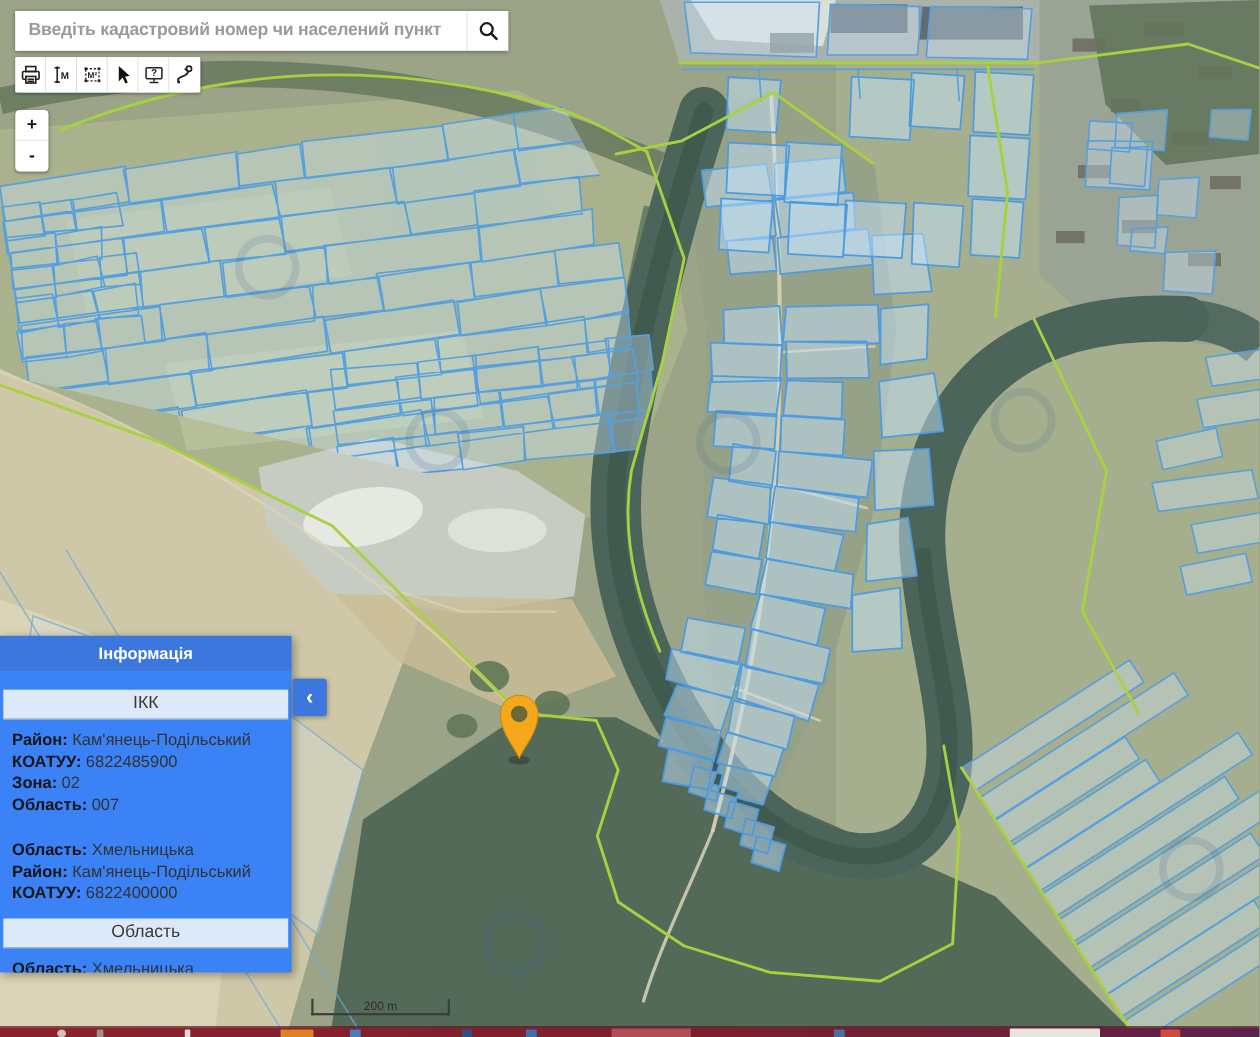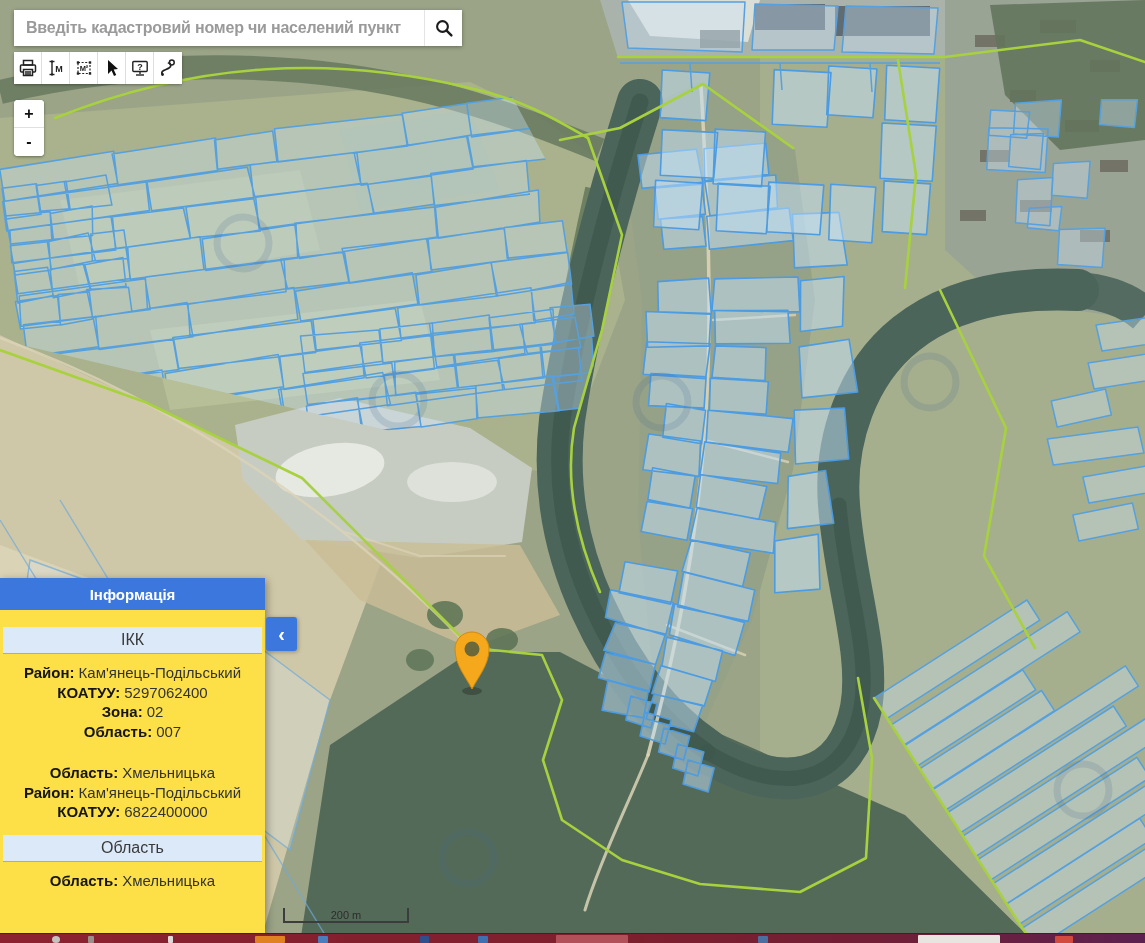--- a/index.html
+++ b/index.html
@@ -26,22 +26,22 @@
   .tool-btn svg { display:block; }
 
   
   .zoomctrl { position:absolute; left:14px; top:100px; width:30px; background:#fff;
     border-radius:4px; box-shadow:0 1px 3px rgba(0,0,0,.4); overflow:hidden; z-index:30; }
   .zoom-btn { display:block; width:30px; height:28px; border:none; background:#fff;
     font:700 16px "Liberation Sans", sans-serif; color:#111; cursor:pointer; }
   .zoom-btn:first-child { border-bottom:1px solid #e0e0e0; }
 
   
-  .panel { position:absolute; left:0; top:578px; width:265px; height:355px;
-    background:#fde047; box-shadow:2px 2px 8px rgba(0,0,0,.35); z-index:25; overflow:hidden;text-align:center; }
+  .panel { position:absolute; left:0; top:578px; width:265px; height:306px;
+    background:#3b82f6; box-shadow:2px 2px 8px rgba(0,0,0,.35); z-index:25; overflow:hidden; }
   .panel-header { height:32px; background:#3b77dc; color:#fff; font-size:15px; font-weight:700;
     display:flex; align-items:center; justify-content:center; }
   .panel-body { padding-top:17px; }
   .sec-bar { margin:0 3px; height:27px; background:#dce9f8; border-bottom:1px solid #94afd2;
     display:flex; align-items:center; justify-content:center; font-size:16px; color:#3a3a3a; }
   .sec-fields { padding:9px 11px 13px 11px; font-size:15px; line-height:19.5px; color:#333; }
   .fld b { color:#151515; margin-right:4px; }
   .collapse-btn { position:absolute; left:266px; top:617px; width:31px; height:34px;
     background:#3b77dc; border:none; border-radius:3px; color:#fff; z-index:25;
     font:700 20px "Liberation Sans", sans-serif; line-height:30px; cursor:pointer;
@@ -254,21 +254,21 @@
   <button class="zoom-btn">-</button>
 </div>
 
 <div class="panel">
   <div class="panel-header">Інформація</div>
   <div class="panel-body">
 
     <div class="sec-bar">ІКК</div>
     <div class="sec-fields">
       <div class="fld"><b>Район:</b><span>Кам'янець-Подільський</span></div>
-      <div class="fld"><b>КОАТУУ:</b><span>5297062400</span></div>
+      <div class="fld"><b>КОАТУУ:</b><span>6822485900</span></div>
       <div class="fld"><b>Зона:</b><span>02</span></div>
       <div class="fld"><b>Область:</b><span>007</span></div>
     </div>
 
     <div class="sec-fields">
       <div class="fld"><b>Область:</b><span>Хмельницька</span></div>
       <div class="fld"><b>Район:</b><span>Кам'янець-Подільський</span></div>
       <div class="fld"><b>КОАТУУ:</b><span>6822400000</span></div>
     </div>
 

